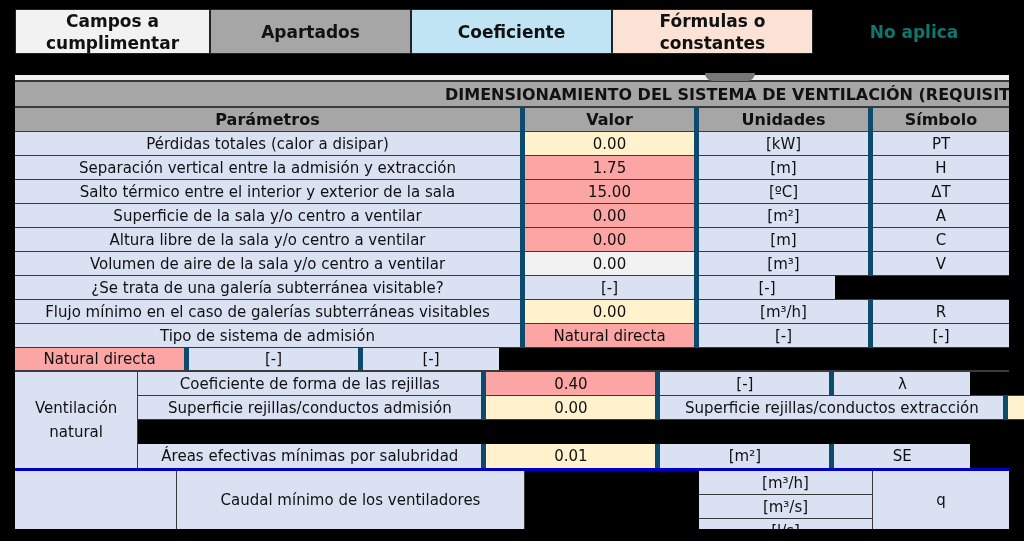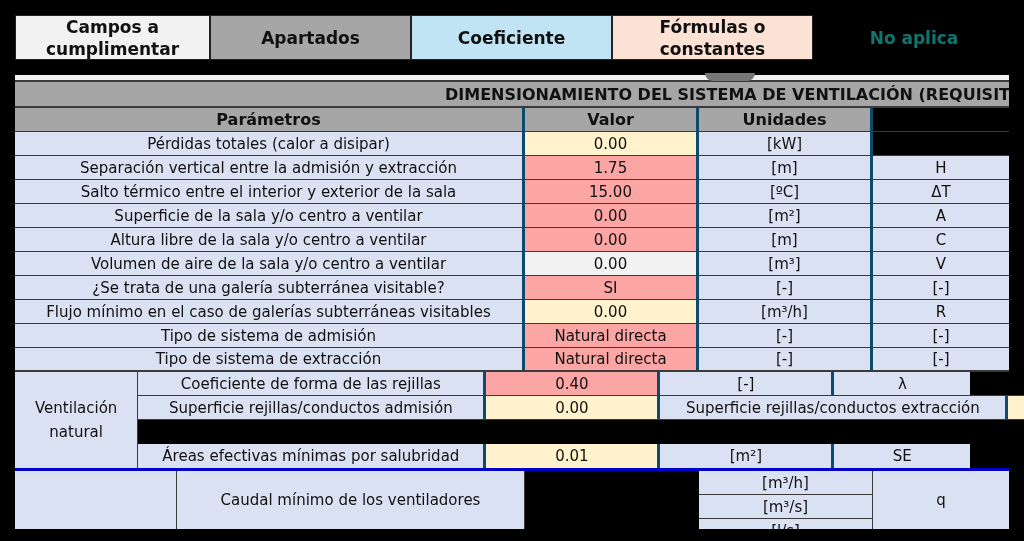--- a/index.html
+++ b/index.html
@@ -1,32 +1,32 @@
 <!DOCTYPE html>
 <html><head>
 <meta charset="utf-8">
 <style>
   html, body { margin:0; padding:0; }
   body { width:1024px; height:541px; background:#000; position:relative; overflow:hidden;
          font-family:"DejaVu Sans", "Liberation Sans", sans-serif; color:#111; }
-  .legend { position:absolute; top:15px; left:15px; height:45px; display:flex; }
+  .legend { position:absolute; top:9px; left:15px; height:45px; display:flex; }
   .legend div { box-sizing:border-box; height:45px; display:flex; align-items:center; justify-content:center;
                 text-align:center; font-weight:bold; font-size:17px; line-height:22px; border:1px solid #222; }
   .lg1 { width:195px; background:#f2f2f2; }
   .lg2 { width:201px; background:#a6a6a6; }
   .lg3 { width:201px; background:#c1e4f5; }
   .lg4 { width:201px; background:#fbe2d5; }
   .lg5 { width:202px; background:#000; color:#0f766e; border:none !important; }
 
   .sheet { position:absolute; left:15px; top:75px; width:994px; }
   .strip { height:5px; background:#f2f2f2; position:relative; }
   .strip .blob { position:absolute; left:690px; top:-2px; width:50px; height:8px; border-radius:0 0 25px 25px; background:#777; }
   .row { display:flex; height:24px; box-sizing:border-box; border-bottom:1px solid #3a3a3a; font-size:15px; }
   .cell { box-sizing:border-box; display:flex; align-items:center; justify-content:center; white-space:nowrap; overflow:hidden;
-          border-right:3px solid #0c4a6e; }
+          border-right:5px solid #0c4a6e; }
   .title { background:#a6a6a6; font-weight:bold; font-size:16px; justify-content:flex-start; padding-left:430px;
            border-top:2px solid #3a3a3a; border-bottom:2px solid #3a3a3a; height:24px; display:flex; align-items:center; white-space:nowrap; overflow:hidden;}
   .hdr .cell { background:#a6a6a6; font-weight:bold; font-size:16px; }
   .c1 { width:510px; }
   .c2 { width:174px; }
   .c3 { width:174px;text-align:center; }
   .c4 { width:136px; border-right:none; }
   .lab { background:#dae1f3; }
   .val-w { background:#fca5a5; }
   .val-y { background:#fff2cc; }
@@ -63,26 +63,28 @@
 <div class="sheet">
   <div class="strip">
       <div class="blob"></div>
     </div>
   <div class="title">DIMENSIONAMIENTO DEL SISTEMA DE VENTILACIÓN (REQUISITOS</div>
 
   <div class="row hdr">
     <div class="cell c1">Parámetros</div>
     <div class="cell c2">Valor</div>
     <div class="cell c3">Unidades</div>
+    <div class="cell c4">Símbolo</div>
   </div>
 
   <div class="row">
     <div class="cell c1 lab">Pérdidas totales (calor a disipar)</div>
     <div class="cell c2 val-y">0.00</div>
     <div class="cell c3 lab">[kW]</div>
+    <div class="cell c4 lab">PT</div>
   </div>
   <div class="row">
     <div class="cell c1 lab">Separación vertical entre la admisión y extracción</div>
     <div class="cell c2 val-w">1.75</div>
     <div class="cell c3 lab">[m]</div>
     <div class="cell c4 lab">H</div>
   </div>
   <div class="row">
     <div class="cell c1 lab">Salto térmico entre el interior y exterior de la sala</div>
     <div class="cell c2 val-w">15.00</div>
@@ -102,38 +104,36 @@
     <div class="cell c4 lab">C</div>
   </div>
   <div class="row">
     <div class="cell c1 lab">Volumen de aire de la sala y/o centro a ventilar</div>
     <div class="cell c2 val-g">0.00</div>
     <div class="cell c3 lab">[m³]</div>
     <div class="cell c4 lab">V</div>
   </div>
   <div class="row">
     <div class="cell c1 lab">¿Se trata de una galería subterránea visitable?</div>
-    <div class="cell c2 val-w">SI</div>
     <div class="cell c3 lab">[-]</div>
     <div class="cell c4 lab">[-]</div>
   </div>
   <div class="row">
     <div class="cell c1 lab">Flujo mínimo en el caso de galerías subterráneas visitables</div>
     <div class="cell c2 val-y">0.00</div>
     <div class="cell c3 lab">[m³/h]</div>
     <div class="cell c4 lab">R</div>
   </div>
   <div class="row">
     <div class="cell c1 lab">Tipo de sistema de admisión</div>
     <div class="cell c2 val-w">Natural directa</div>
     <div class="cell c3 lab">[-]</div>
     <div class="cell c4 lab">[-]</div>
   </div>
   <div class="row" style="border-bottom:2px solid #3a3a3a;">
-    <div class="cell c1 lab">Tipo de sistema de extracción</div>
     <div class="cell c2 val-w">Natural directa</div>
     <div class="cell c3 lab">[-]</div>
     <div class="cell c4 lab">[-]</div>
   </div>
 
   <div class="nat">
     <div class="grp" style="white-space:normal; padding:0 20px;">Ventilación natural</div>
     <div class="rest">
       <div class="row">
         <div class="cell c1 lab">Coeficiente de forma de las rejillas</div>

